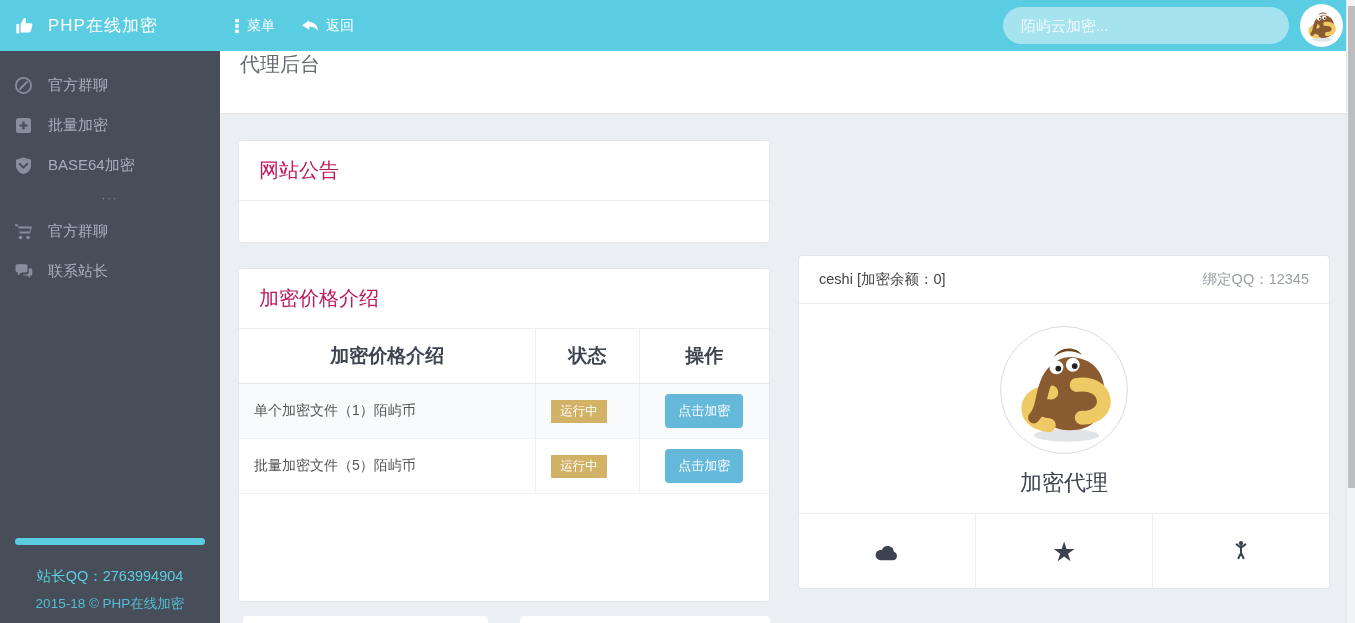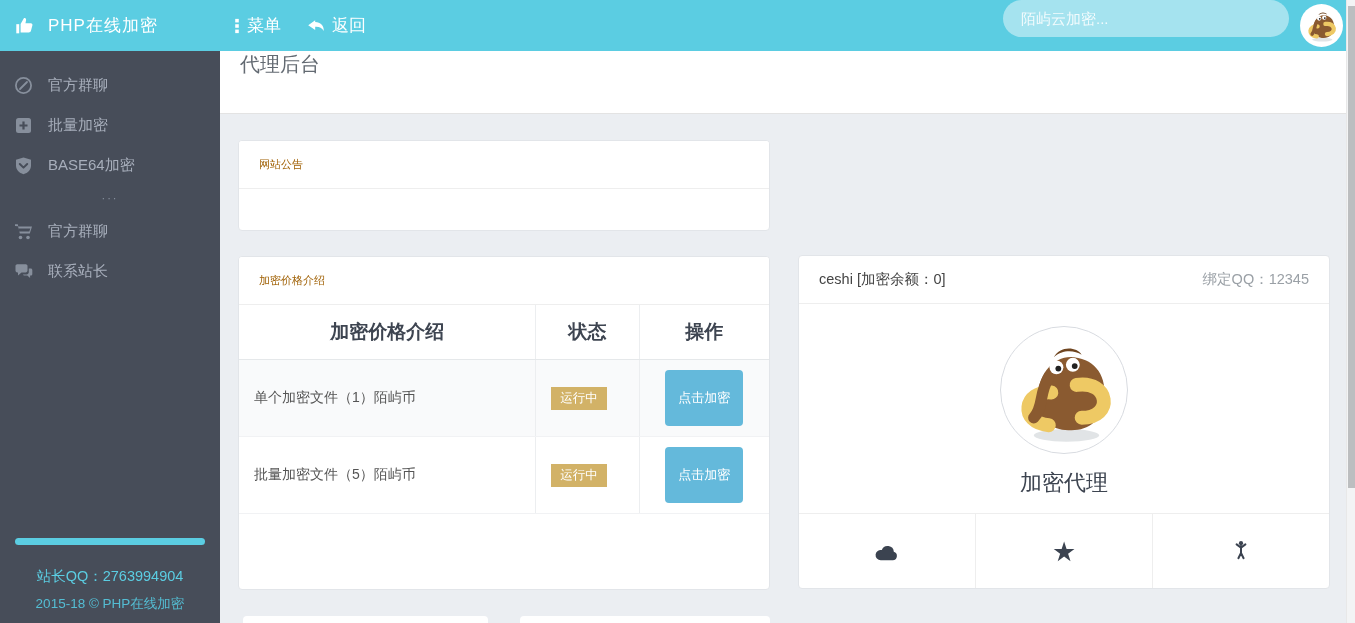--- a/index.html
+++ b/index.html
@@ -5,26 +5,26 @@
   * { margin:0; padding:0; box-sizing:border-box; }
   html,body { width:1355px; height:623px; overflow:hidden; }
   body {
     font-family:"Liberation Sans","DejaVu Sans",sans-serif;
     background:#EBEEF2; position:relative; color:#3E4551;
   }
 
   
   .topbar {
     position:absolute; top:0; left:0; width:1347px; height:51px;
-    background:#5BCDE2; display:flex; z-index:10;
+    background:#5BCDE2; display:flex; align-items:center; z-index:10;
   }
   .brand { width:220px; display:flex; align-items:center; gap:12px; padding-left:14px; flex:0 0 220px; }
   .brand-title { color:#fff; font-size:17px; letter-spacing:1px; }
   .top-links { display:flex; align-items:center; gap:26px; margin-left:14px; }
-  .top-link { display:flex; align-items:center; gap:7px; color:#fff; font-size:17px; cursor:pointer; }
+  .top-link { display:flex; align-items:center; gap:7px; color:#fff; font-size:14px; cursor:pointer; }
   .search-pill {
     margin-left:auto; margin-right:58px; width:286px; height:37px;
     background:rgba(255,255,255,.45); border-radius:19px;
     display:flex; align-items:center; padding:0 18px;
   }
   .search-pill input {
     width:100%; border:none; outline:none; background:transparent;
     font-size:15px; color:#fff; font-family:inherit;
   }
   .search-pill input::placeholder { color:rgba(255,255,255,.85); }
@@ -58,21 +58,21 @@
     display:flex; align-items:flex-start; padding-left:20px;
   }
   .page-title { font-size:20px; color:#636A72; font-weight:normal; }
   .content { padding:26px 17px 0 18px; }
   .columns { display:flex; gap:28px; }
   .col { width:532px; flex:0 0 532px; }
   .card {
     background:#fff; border:1px solid #E2E5E9; border-radius:4px; overflow:hidden;
   }
   .card-head {
-    padding:16px 20px; font-size:11px; color:#a16207;
+    padding:16px 20px; font-size:20px; color:#be185d;
     border-bottom:1px solid #EEEEEE; background:#fff;
   }
   .announce-body { height:41px; }
   .announce { margin-bottom:25px; }
   .tasks-card { height:334px; }
 
   table.tasks { width:100%; border-collapse:collapse; table-layout:fixed; }
   table.tasks th {
     font-size:19px; font-weight:bold; color:#3E4551; text-align:center;
     padding:14px 15px; border-bottom:1px solid #E5E8EA; background:#fff;
@@ -84,21 +84,21 @@
     border-bottom:1px solid #F1F2F4; height:42px;
   }
   table.tasks tr.odd td { background:#F9FAFB; }
   .col-w1 { width:56%; } .col-w2 { width:19.5%; } .col-w3 { width:24.5%; }
   .badge {
     display:inline-block; background:#D2B267; color:#fff; font-size:12.5px;
     padding:3px 9px; border-radius:0; cursor:default;
   }
   .act-btn {
     background:#64B9DB; color:#fff; font-size:13px; border:none;
-    padding:19px 13px; border-radius:4px; cursor:pointer; font-family:inherit;
+    padding:8px 13px; border-radius:4px; cursor:pointer; font-family:inherit;
   }
 
   
   .col-right { margin-top:115px; }
   .profile-card { height:334px; display:flex; flex-direction:column; }
   .profile-head {
     display:flex; justify-content:space-between; align-items:center;
     padding:14px 20px; border-bottom:1px solid #EEEEEE;
   }
   .profile-user { font-size:14.5px; color:#444; }

